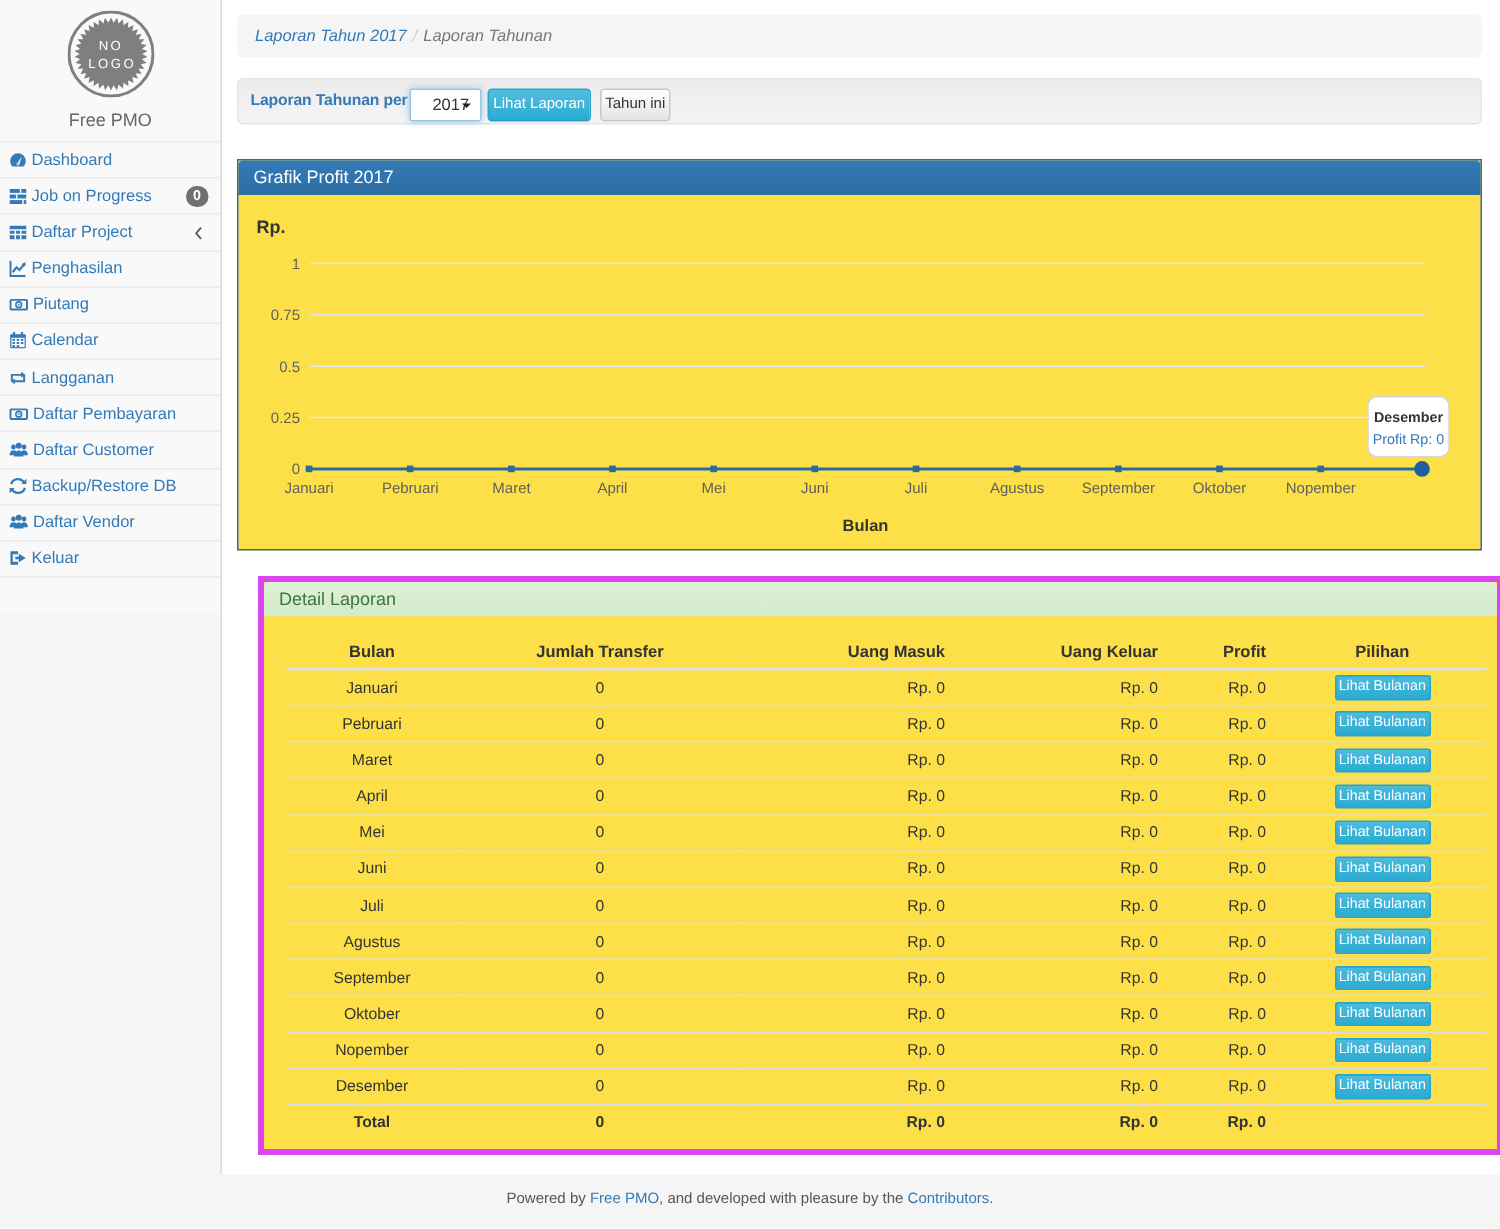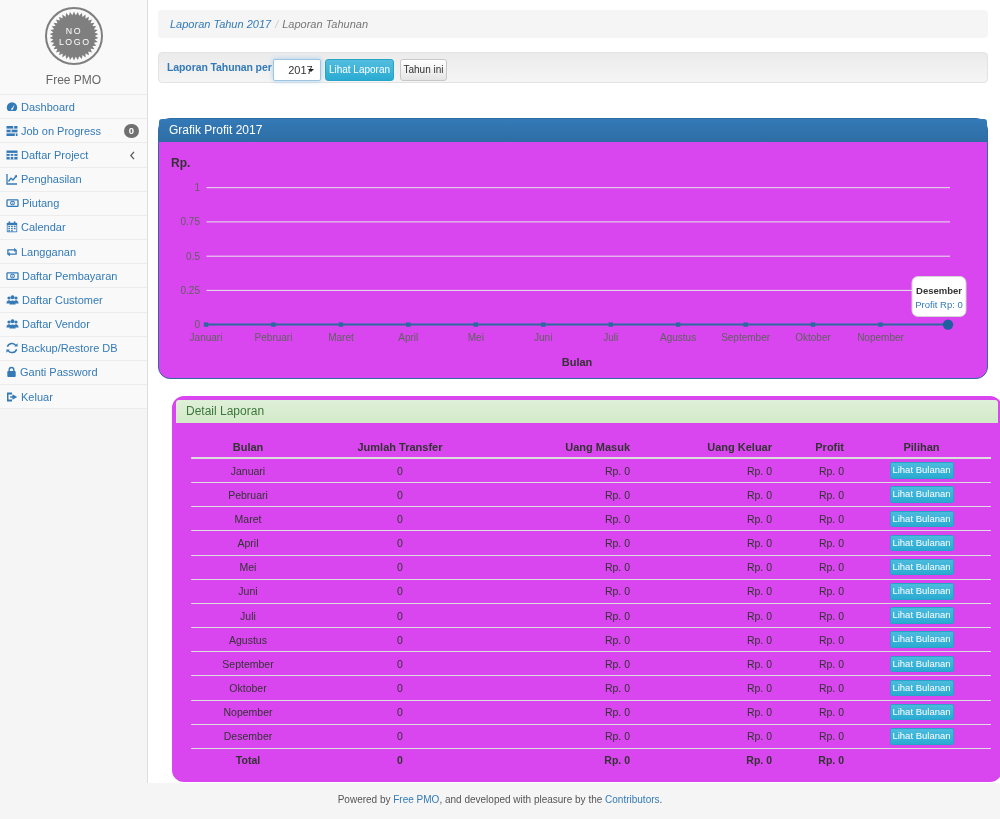--- a/index.html
+++ b/index.html
@@ -21,21 +21,21 @@
 #crumb .sep{color:#ccc;padding:0 4px;}
 
 #filter{left:158px;top:52px;width:830px;height:31px;background:linear-gradient(#ebebeb,#f5f5f5);border:1px solid #e3e3e3;border-radius:4px;box-sizing:border-box;}
 #filter .lbl{position:absolute;left:8px;top:0;height:29px;line-height:29px;color:#337ab7;font-weight:bold;font-size:10.5px;letter-spacing:-0.1px;}
 #ysel{position:absolute;left:114px;top:6px;width:48px;height:22px;background:#fff;border:1px solid #9ec5e2;border-radius:2px;box-shadow:0 0 5px rgba(102,175,233,0.5);box-sizing:border-box;font-size:11px;color:#333;line-height:20px;padding-left:7px;text-align:center;}
 #ysel .car{position:absolute;right:6px;top:9px;width:0;height:0;border-left:3px solid transparent;border-right:3px solid transparent;border-top:3.5px solid #222;}
 .btn{position:absolute;top:6px;height:22px;box-sizing:border-box;border-radius:3px;font-size:10px;text-align:center;line-height:20px;}
 #btn-lihat{left:166px;width:69px;background:linear-gradient(#53bdde,#2aabd2);border:1px solid #28a4c9;color:#fff;}
 #btn-tahun{left:241px;width:47px;background:linear-gradient(#ffffff,#e4e4e4);border:1px solid #c8c8c8;color:#333;}
 
-.panel{box-sizing:border-box;background:#d946ef;border-radius:12px;margin-top:12px;}
+.panel{box-sizing:border-box;background:#fde047;border-radius:0;}
 #panel-chart{left:158px;top:106px;width:830px;height:261px;border:1px solid #2e6da4;}
 #panel-chart .hd{height:23px;background:linear-gradient(#337ab7,#2e6da4);border-radius:3px 3px 0 0;color:#fff;font-size:12px;line-height:23px;padding-left:10px;}
 #panel-detail{left:172px;top:384px;width:830px;height:386px;border:4px solid #d946ef;}
 #panel-detail .hd{height:22px;background:linear-gradient(#dff0d8,#d3ebc9);border-bottom:1px solid #d6e9c6;border-radius:3px 3px 0 0;color:#3c763d;font-size:12px;line-height:22px;padding-left:10px;}
 
 #tbl{position:absolute;left:15px;top:13px;width:800px;border-collapse:collapse;font-size:11px;color:#333;}
 #tbl th{font-weight:bold;border-bottom:2px solid #ddd;height:21px;padding:0 8px;}
 #tbl td{border-top:1px solid #ddd;height:23.17px;padding:0 8px;font-size:10.5px;}
 #tbl .c{text-align:center;}
 #tbl .r{text-align:right;}
@@ -128,41 +128,37 @@
 <li><svg width="13" height="12" viewBox="0 0 13 12">
         <g fill="#337ab7">
           <circle cx="3" cy="4" r="1.6"></circle>
           <circle cx="10" cy="4" r="1.6"></circle>
           <path d="M.4 9.5c0-2 1.1-3.3 2.6-3.3S5.6 7.5 5.6 9.5z"></path>
           <path d="M7.4 9.5c0-2 1.1-3.3 2.6-3.3s2.6 1.3 2.6 3.3z"></path>
           <circle cx="6.5" cy="3.2" r="2"></circle>
           <path d="M3.4 10.4c0-2.4 1.4-4 3.1-4s3.1 1.6 3.1 4z"></path>
         </g>
       </svg>Daftar Customer</li>
+<li><svg width="12" height="12" viewBox="0 0 12 12">
+        <g fill="none" stroke="#337ab7" stroke-width="1.5">
+          <path d="M10.6 7.2A4.8 4.8 0 0 1 2 8.4"></path>
+          <path d="M1.4 4.8A4.8 4.8 0 0 1 10 3.6"></path>
+        </g>
+        <path fill="#337ab7" d="M11.6 1.2v3.4H8.2zM.4 10.8V7.4h3.4z"></path>
+      </svg>Backup/Restore DB</li>
 <li><svg width="13" height="12" viewBox="0 0 13 12">
         <g fill="#337ab7">
           <circle cx="3" cy="4" r="1.6"></circle>
           <circle cx="10" cy="4" r="1.6"></circle>
           <path d="M.4 9.5c0-2 1.1-3.3 2.6-3.3S5.6 7.5 5.6 9.5z"></path>
           <path d="M7.4 9.5c0-2 1.1-3.3 2.6-3.3s2.6 1.3 2.6 3.3z"></path>
           <circle cx="6.5" cy="3.2" r="2"></circle>
           <path d="M3.4 10.4c0-2.4 1.4-4 3.1-4s3.1 1.6 3.1 4z"></path>
         </g>
       </svg>Daftar Vendor</li>
-<li><svg width="12" height="12" viewBox="0 0 12 12">
-        <g fill="none" stroke="#337ab7" stroke-width="1.5">
-          <path d="M10.6 7.2A4.8 4.8 0 0 1 2 8.4"></path>
-          <path d="M1.4 4.8A4.8 4.8 0 0 1 10 3.6"></path>
-        </g>
-        <path fill="#337ab7" d="M11.6 1.2v3.4H8.2zM.4 10.8V7.4h3.4z"></path>
-      </svg>Backup/Restore DB</li>
-<li><svg width="11" height="12" viewBox="0 0 11 12">
-        <rect x="1.3" y="5" width="8.4" height="6" rx="1" fill="#337ab7"></rect>
-        <path d="M3.2 5V3.8a2.3 2.3 0 0 1 4.6 0V5" fill="none" stroke="#337ab7" stroke-width="1.4"></path>
-      </svg>Ganti Password</li>
 <li><svg width="12" height="12" viewBox="0 0 12 12">
         <path fill="#337ab7" d="M1 1.5h5v2H2.5v5H6v2H1z"></path>
         <path fill="#337ab7" d="M6.5 3.2 11.2 6 6.5 8.8V6.8H4.2V5.2h2.3z"></path>
       </svg>Keluar</li>
 </ul>
 
 <div class="abs" id="crumb"><a>Laporan Tahun 2017</a><span class="sep">/</span>Laporan Tahunan</div>
 
 <div class="abs" id="filter">
   <span class="lbl">Laporan Tahunan per</span>

